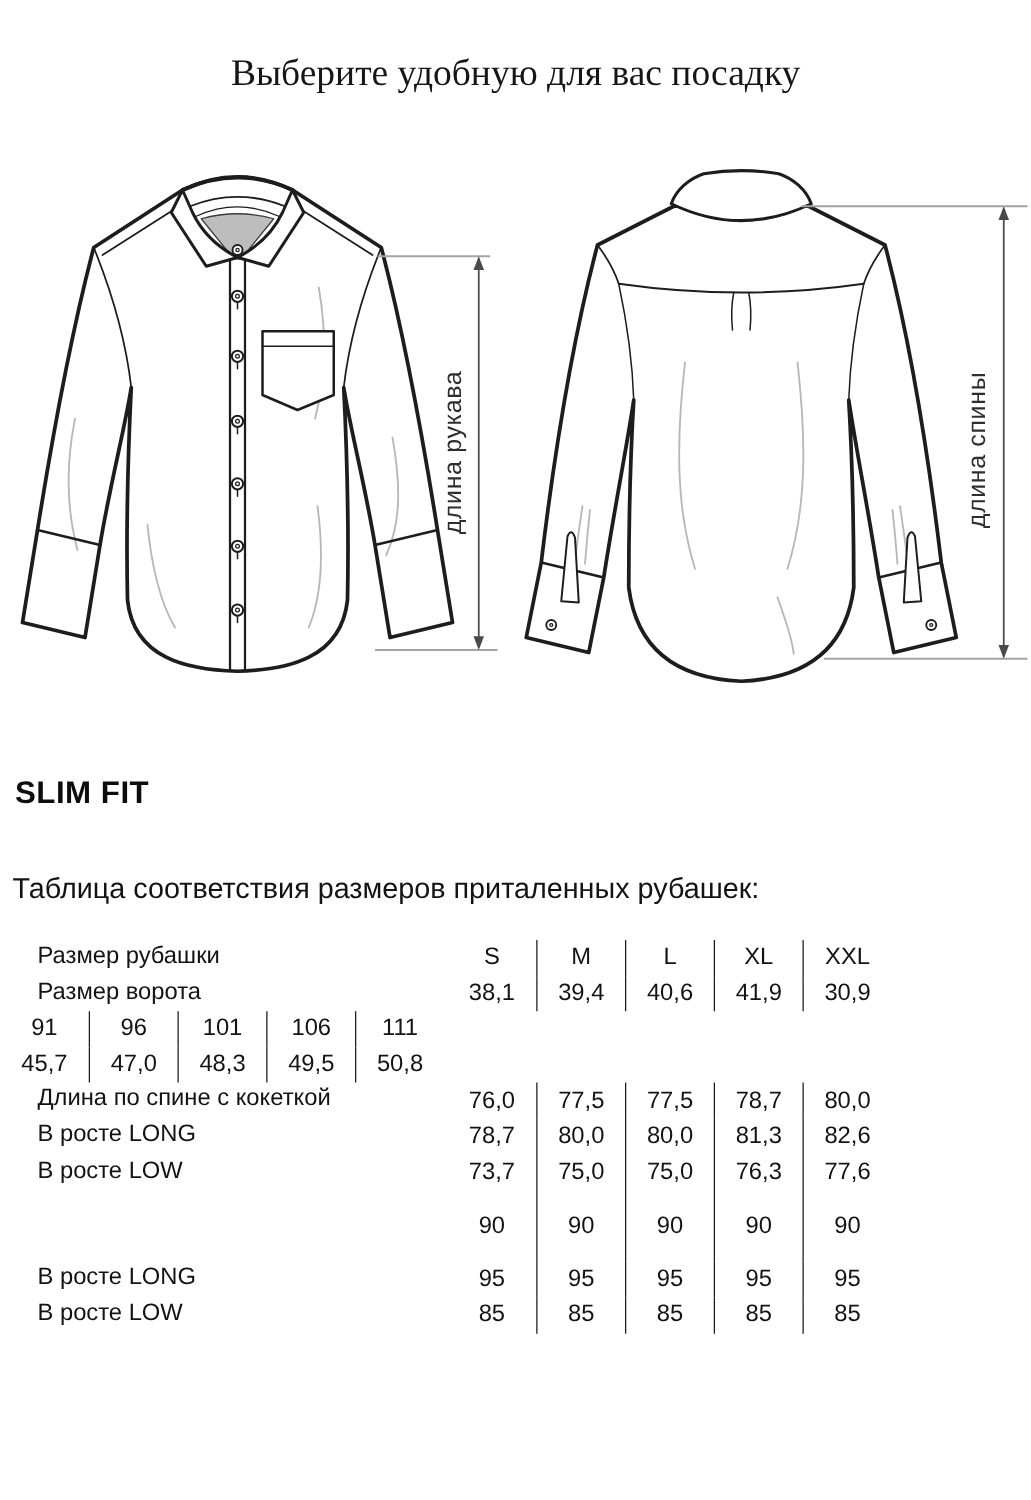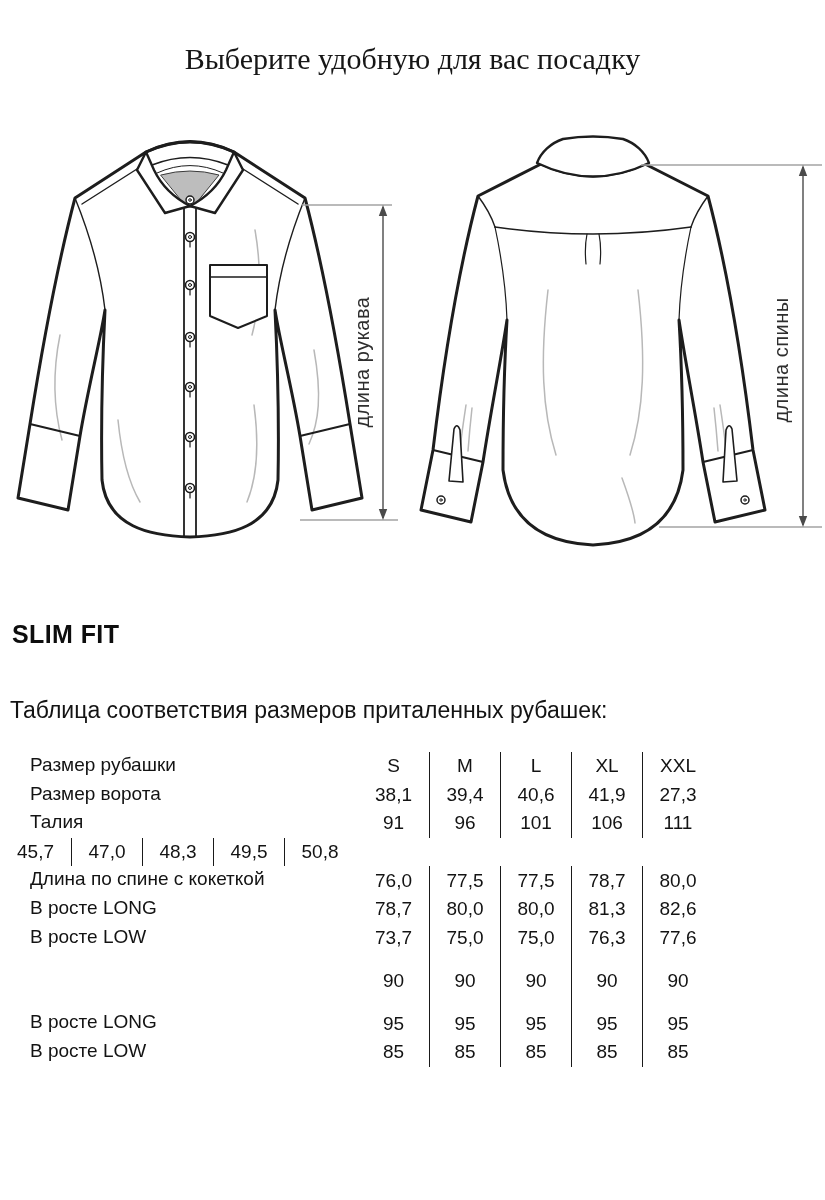--- a/index.html
+++ b/index.html
@@ -214,26 +214,23 @@
         <div class="tcell sep">XXL</div>
       </div>
       <div class="trow">
         <div class="tlabel">
           <div>Размер ворота</div>
         </div>
         <div class="tcell">38,1</div>
         <div class="tcell sep">39,4</div>
         <div class="tcell sep">40,6</div>
         <div class="tcell sep">41,9</div>
-        <div class="tcell sep">27,3</div>
-      </div>
-      <div class="trow">
-        <div class="tlabel">
-          <div>Талия</div>
-        </div>
+        <div class="tcell sep">30,9</div>
+      </div>
+      <div class="trow">
         <div class="tcell">91</div>
         <div class="tcell sep">96</div>
         <div class="tcell sep">101</div>
         <div class="tcell sep">106</div>
         <div class="tcell sep">111</div>
       </div>
       <div class="trow">
         <div class="tcell">45,7</div>
         <div class="tcell sep">47,0</div>
         <div class="tcell sep">48,3</div>

